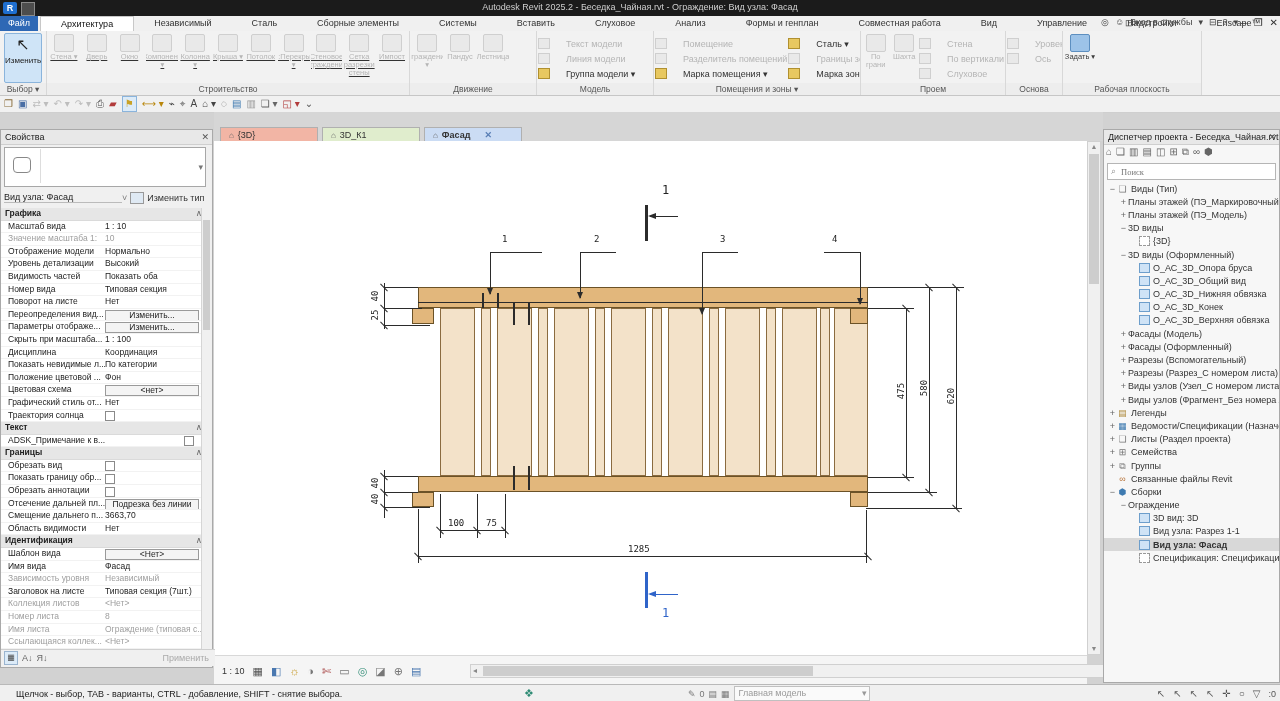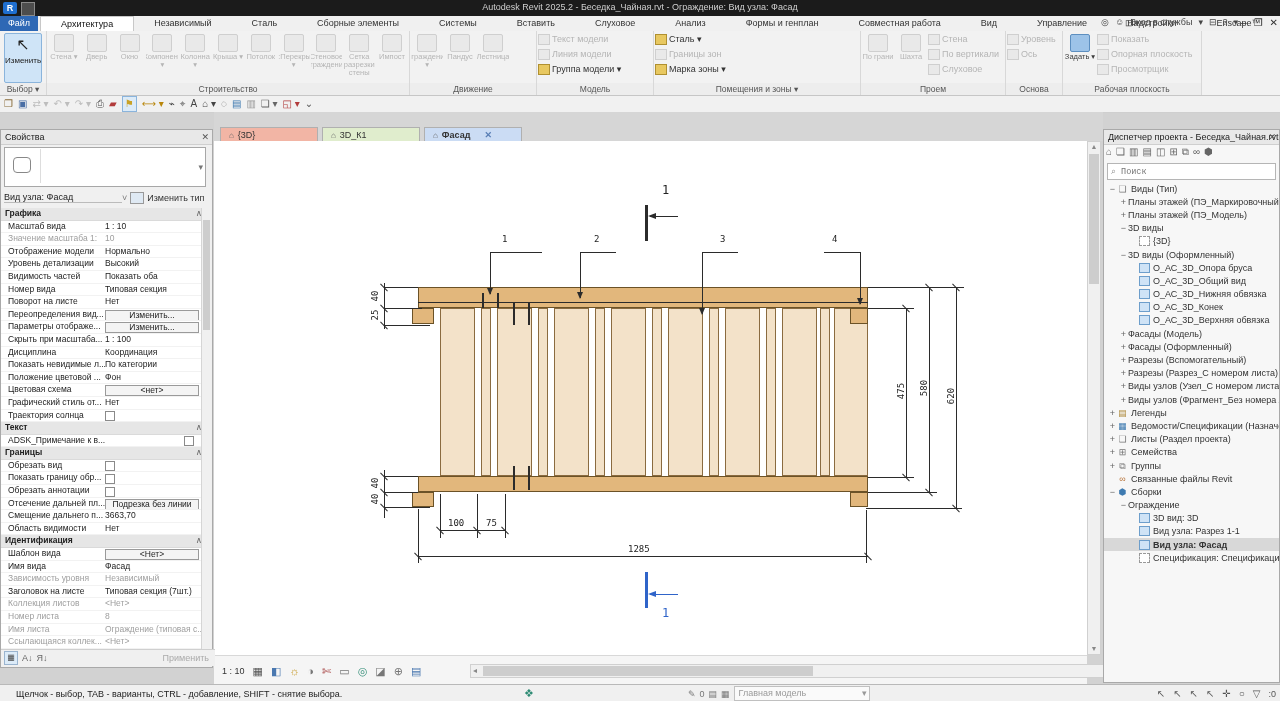--- a/index.html
+++ b/index.html
@@ -26,21 +26,21 @@
   #ribbon-panels{display:flex;height:64px}
   .panel{position:relative;border-right:1px solid #d8d8d8;flex:0 0 auto;overflow:hidden}
   .p-items{display:flex;height:51px;align-items:flex-start;padding:1px 1px 0 1px;gap:1px}
   .p-label{position:absolute;left:0;right:0;bottom:0;height:12px;text-align:center;color:#555;font-size:8.5px;line-height:12px;background:#ededed}
   .bbig{width:32px;height:50px;display:flex;flex-direction:column;align-items:center;overflow:hidden}
   .bbig .bicon{width:18px;height:16px;border:1px solid #cfcfcf;background:#e9e9e9;border-radius:2px;margin:2px 0 1px}
   .bbig .blab{font-size:7.5px;line-height:8px;text-align:center;color:#b5b5b5;white-space:normal}
   .bbig.on .blab{color:#3b3b3b}
   .bbig.on .bicon{background:#cfe0f2;border-color:#7fa7cf}
   .bcol{display:flex;flex-direction:column;justify-content:flex-start;padding-top:2px}
-  .bsmall{display:flex;align-items:flex-start;height:15px;gap:2px;white-space:nowrap;color:#b5b5b5}
+  .bsmall{display:flex;align-items:flex-end;height:15px;gap:16px;white-space:nowrap;color:#b5b5b5}
   .bsmall .sicon{width:10px;height:9px;border:1px solid #cfcfcf;background:#e9e9e9}
   .bsmall.on{color:#333}
   .bsmall.on .sicon{background:#e8c860;border-color:#b09030}
   .modifybtn{width:38px;height:48px;margin:1px 3px;background:#cfe4f7;border:1px solid #8ab4dc;border-radius:2px;
        display:flex;flex-direction:column;align-items:center}
   .modifybtn .cursor{font-size:16px;color:#222;line-height:22px}
   .modifybtn .blab{font-size:8px;color:#222}
   .seticon{background:#9dc3e8 !important;border-color:#5d8fc0 !important}
   
   #qat{left:0;top:96px;width:1280px;height:16px;background:#f1f1f1;border-bottom:1px solid #cfcfcf;display:flex;align-items:center;padding-left:4px;gap:5px}
@@ -72,21 +72,21 @@
   #pscroll{position:absolute;right:1px;top:78px;width:9px;height:443px;background:#f0f0f0;border-left:1px solid #d5d5d5}
   #pscroll .thumb{position:absolute;left:1px;top:12px;width:7px;height:110px;background:#cdcdcd}
   #pbottom{position:absolute;left:0;bottom:1px;width:211px;height:16px;background:#f0f0f0;border-top:1px solid #cfcfcf;display:flex;align-items:center;gap:4px;padding-left:3px}
   #pbottom .ic{width:12px;height:12px;border:1px solid #9ab4cf;background:#dcebf8;text-align:center;line-height:12px;font-size:8px;color:#444}
   #pbottom .apply{position:absolute;right:6px;color:#aaa}
   
   #browser{left:1103px;top:129px;width:177px;height:554px;background:#f7f7f7;border:1px solid #a9a9a9;box-sizing:border-box}
   #btools{position:absolute;left:2px;top:16px;height:14px;display:flex;gap:4px;color:#666;font-size:10px}
   #bsearch{position:absolute;left:3px;top:33px;width:167px;height:15px;border:1px solid #b5b5b5;background:#fff;display:flex;align-items:center}
   #bsearch .mag{color:#888;padding:0 3px}
-  #bsearch input{border:none;outline:none;width:140px;font-size:8.5px;font-family:Liberation Mono, monospace;color:#333}
+  #bsearch input{border:none;outline:none;width:140px;font-size:8.5px;font-family:Liberation Serif, serif;color:#333}
   #btree{position:absolute;left:0;top:52px;width:175px;bottom:2px;overflow:hidden}
   .trow{display:flex;align-items:center;height:13.2px;white-space:nowrap;color:#333}
   .trow .exp{width:9px;text-align:center;color:#666;flex:0 0 auto}
   .trow .tico{width:11px;height:10px;flex:0 0 auto;margin-right:3px}
   .tico.v{background:#cfe3f6;border:1px solid #6d9ecb;box-sizing:border-box}
   .tico.d{border:1px dashed #999;box-sizing:border-box;background:#fff}
   .tico.g{border:none;font-size:9px;line-height:10px;text-align:center}
   .trow.sel{background:#d8d8d8;font-weight:bold}
   
   #viewtabstrip{left:214px;top:112px;width:889px;height:29px;background:#d6d6d6}
@@ -178,21 +178,21 @@
   <div id="ribbon-panels">
       <div class="panel" style="width: 46px;">
         <div class="p-items">
           <div class="modifybtn">
             <div class="cursor">↖</div>
             <div class="blab">Изменить</div>
           </div>
         </div>
         <div class="p-label">Выбор ▾</div>
       </div>
-      <div class="panel" style="width: 362px;">
+      <div class="panel" style="width: 362px; text-decoration: underline;">
         <div class="p-items">
           <div class="bbig">
             <div class="bicon"></div>
             <div class="blab">Стена ▾</div>
           </div>
           <div class="bbig">
             <div class="bicon"></div>
             <div class="blab">Дверь</div>
           </div>
           <div class="bbig">
@@ -265,20 +265,34 @@
             <div class="bsmall on">
               <div class="sicon"></div>
               <span>Группа модели ▾</span>
             </div>
           </div>
         </div>
         <div class="p-label">Модель</div>
       </div>
       <div class="panel" style="width: 206px;">
         <div class="p-items">
+          <div class="bcol">
+            <div class="bsmall">
+              <div class="sicon"></div>
+              <span>Помещение</span>
+            </div>
+            <div class="bsmall">
+              <div class="sicon"></div>
+              <span>Разделитель помещений</span>
+            </div>
+            <div class="bsmall on">
+              <div class="sicon"></div>
+              <span>Марка помещения ▾</span>
+            </div>
+          </div>
           <div class="bcol">
             <div class="bsmall on">
               <div class="sicon"></div>
               <span>Сталь ▾</span>
             </div>
             <div class="bsmall">
               <div class="sicon"></div>
               <span>Границы зон</span>
             </div>
             <div class="bsmall on">
@@ -329,34 +343,20 @@
             </div>
           </div>
         </div>
         <div class="p-label">Основа</div>
       </div>
       <div class="panel" style="width: 138px;">
         <div class="p-items">
           <div class="bbig on">
             <div class="bicon seticon"></div>
             <div class="blab">Задать ▾</div>
-          </div>
-          <div class="bcol">
-            <div class="bsmall">
-              <div class="sicon"></div>
-              <span>Показать</span>
-            </div>
-            <div class="bsmall">
-              <div class="sicon"></div>
-              <span>Опорная плоскость</span>
-            </div>
-            <div class="bsmall">
-              <div class="sicon"></div>
-              <span>Просмотрщик</span>
-            </div>
           </div>
         </div>
         <div class="p-label">Рабочая плоскость</div>
       </div>
     </div>
 </div>
 
 <div class="abs" id="qat">
     <span class="qi" style="color: rgb(138, 109, 59);">❐</span>
     <span class="qi" style="color: rgb(74, 111, 165);">▣</span>

